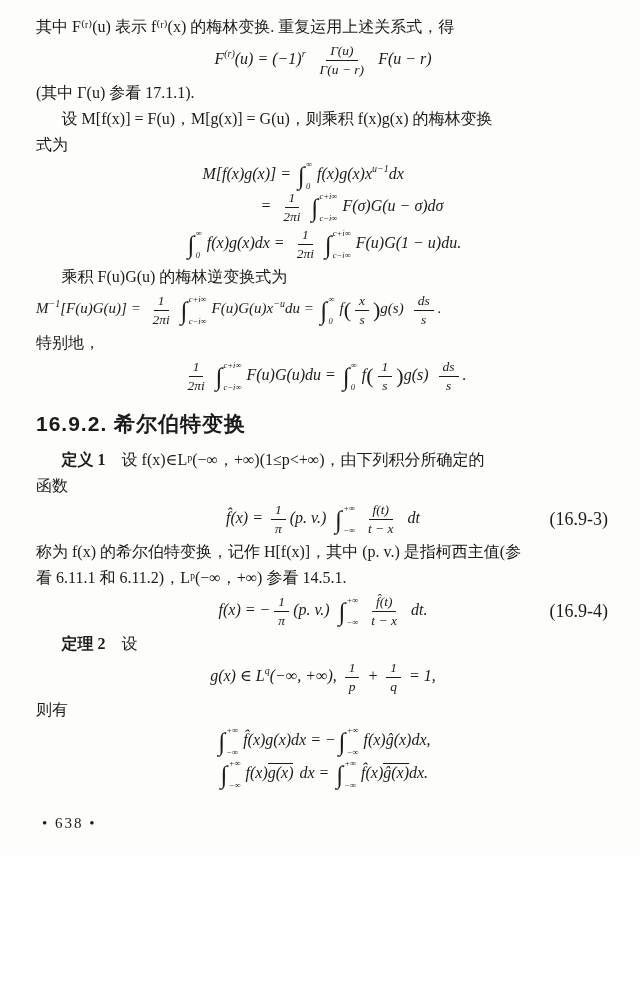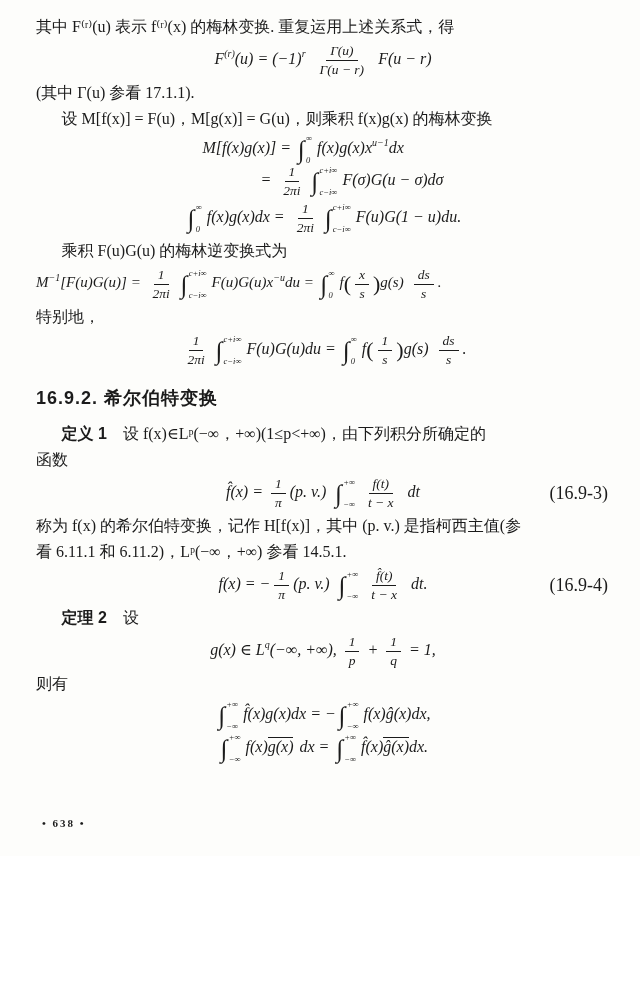--- a/index.html
+++ b/index.html
@@ -5,24 +5,24 @@
   html,body{margin:0;padding:0;background:#ffffff;}
   .page{
     position:relative;width:640px;height:856px;box-sizing:border-box;
     background:#fdfdfb;color:#1b1b1b;overflow:hidden;
     padding:14px 30px 4px 36px;
     font-family:"Liberation Serif","DejaVu Serif",serif;
     font-size:16px;line-height:26px;
   }
   .para{margin:0;}
   .ind{text-indent:1.6em;}
-  .lead{font-weight:bold;font-family:Liberation Sans, sans-serif;}
+  .lead{font-weight:bold;font-family:Liberation Serif, serif;}
   .sec{
     font-family:"Liberation Sans","DejaVu Sans",sans-serif;
-    font-size:18px;font-weight:bold;margin:18px 0 10px 0;letter-spacing:1px;
+    font-size:21px;font-weight:bold;margin:18px 0 10px 0;letter-spacing:1px;
   }
   
   .eqrow{position:relative;display:flex;justify-content:center;align-items:center;margin:3px 0;}
   .eqrow.left{justify-content:flex-start;}
   .eqgroup{width:max-content;margin:2px auto;}
   .eqgroup .cont{margin-left:58px;}
   .eqno{
     position:absolute;right:2px;top:50%;transform:translateY(-50%);
     font-style:normal;font-size:18px;
   }
@@ -40,41 +40,42 @@
   }
   .mnum{padding:0 4px 1px 4px;border-bottom:1.2px solid #1b1b1b;}
   .mden{padding:1px 4px 0 4px;}
   .mint{display:inline-flex;align-items:center;vertical-align:middle;margin:0 2px 0 3px;}
   .mig{font-size:25px;line-height:1;font-style:normal;}
   .mlim{
     display:flex;flex-direction:column;justify-content:space-between;
     height:30px;font-size:8.5px;line-height:1;margin:0 3px 0 1px;
   }
   .pageno{
-    position:absolute;left:42px;bottom:20px;font-weight:bold;
-    font-size:11px;letter-spacing:2px;margin-top:28px;
+    position:absolute;left:42px;bottom:20px;font-weight:normal;
+    font-size:15px;letter-spacing:2px;margin-top:28px;
   }
 </style>
 </head>
 <body>
 
 <div class="page">
 
   <p class="para">其中 F⁽ʳ⁾(u) 表示 f⁽ʳ⁾(x) 的梅林变换. 重复运用上述关系式，得</p>
 
   <div class="eqrow">
     <div class="formula"><span class="mtx">F</span><sup class="msup">(r)</sup><span class="mtx">(u) = (−1)</span><sup class="msup">r</sup><span class="msp"></span><span class="mfrac">
           <span class="mnum">Γ(u)</span>
           <span class="mden">Γ(u − r)</span>
         </span><span class="msp"></span><span class="mtx">F(u − r)</span></div>
   </div>
 
   <p class="para">(其中 Γ(u) 参看 17.1.1).</p>
 
   <p class="para ind">设 M[f(x)] = F(u)，M[g(x)] = G(u)，则乘积 f(x)g(x) 的梅林变换</p>
+  <p class="para">式为</p>
 
   <div class="eqgroup">
     <div class="formula"><span class="mtx">M[f(x)g(x)] = </span><span class="mint">
           <span class="mig">∫</span>
           <span class="mlim">
             <span class="mhi">∞</span>
             <span class="mlo">0</span>
           </span>
         </span><span class="mtx">f(x)g(x)x</span><sup class="msup">u−1</sup><span class="mtx">dx</span></div>
     <div class="formula cont"><span class="mtx">= </span><span class="mfrac">

